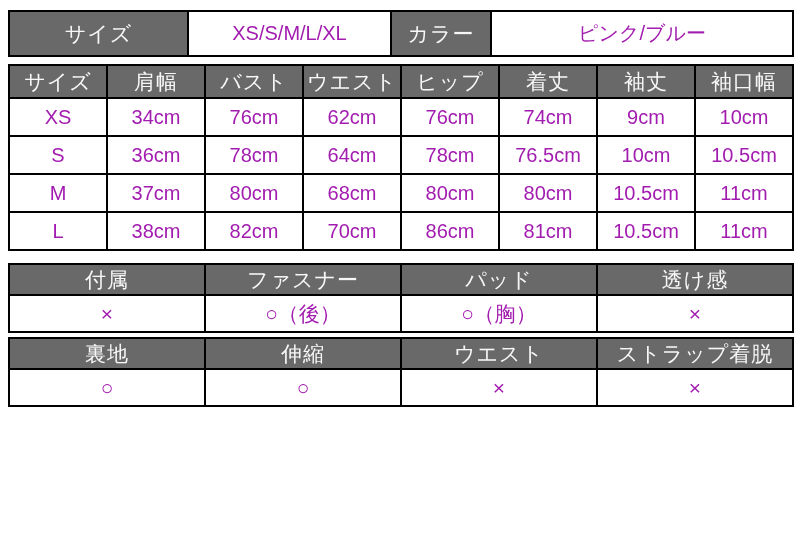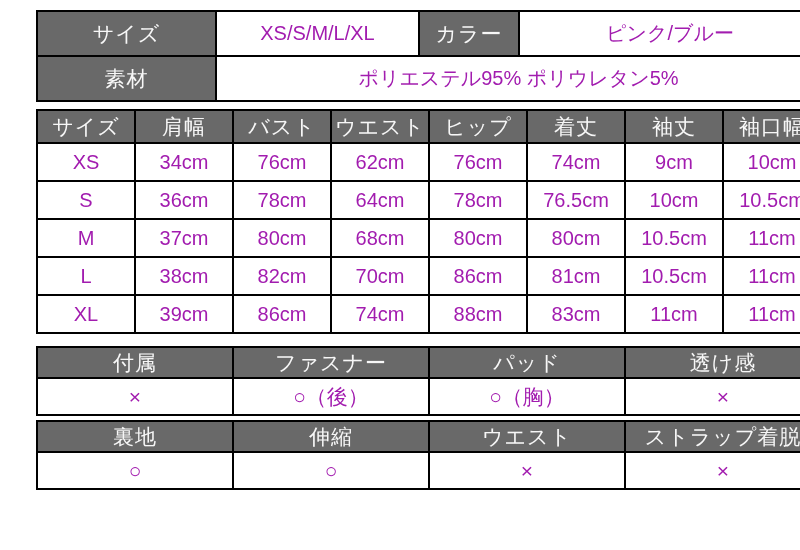--- a/index.html
+++ b/index.html
@@ -2,21 +2,21 @@
 <html><head>
 <meta charset="utf-8">
 <style>
   * { box-sizing: border-box; }
   html, body {
     margin: 0; padding: 0;
     width: 800px; height: 550px;
     background: #ffffff;
     font-family: "Liberation Sans", sans-serif;
   }
-  .page { padding: 10px 0 0 8px; margin-left: 28px; }
+  .page { padding: 10px 0 0 8px; }
 
   table {
     border-collapse: collapse;
     table-layout: fixed;
     width: 784px;
   }
   th, td {
     border: 2px solid #000000;
     text-align: center;
     vertical-align: middle;
@@ -65,24 +65,20 @@
         <col style="width:203px">
         <col style="width:100px">
         <col style="width:302px">
     </colgroup>
     <tbody>
         <tr>
       <th>サイズ</th>
       <td>XS/S/M/L/XL</td>
       <th>カラー</th>
       <td>ピンク/ブルー</td>
-    </tr>
-    <tr>
-      <th>素材</th>
-      <td colspan="3">ポリエステル95% ポリウレタン5%</td>
     </tr>
   </tbody>
     </table>
 
   <div class="gap-small"></div>
 
   <table class="size-table">
     <colgroup>
       <col style="width:98px">
         <col style="width:98px">
@@ -137,30 +133,20 @@
     <tr class="data-row">
       <td>L</td>
       <td>38cm</td>
       <td>82cm</td>
       <td>70cm</td>
       <td>86cm</td>
       <td>81cm</td>
       <td>10.5cm</td>
       <td>11cm</td>
     </tr>
-    <tr class="data-row">
-      <td>XL</td>
-      <td>39cm</td>
-      <td>86cm</td>
-      <td>74cm</td>
-      <td>88cm</td>
-      <td>83cm</td>
-      <td>11cm</td>
-      <td>11cm</td>
-    </tr>
   </tbody>
     </table>
 
   <table class="spec-table">
     <colgroup>
       <col style="width:196px">
         <col style="width:196px">
         <col style="width:196px">
         <col style="width:196px">
     </colgroup>

